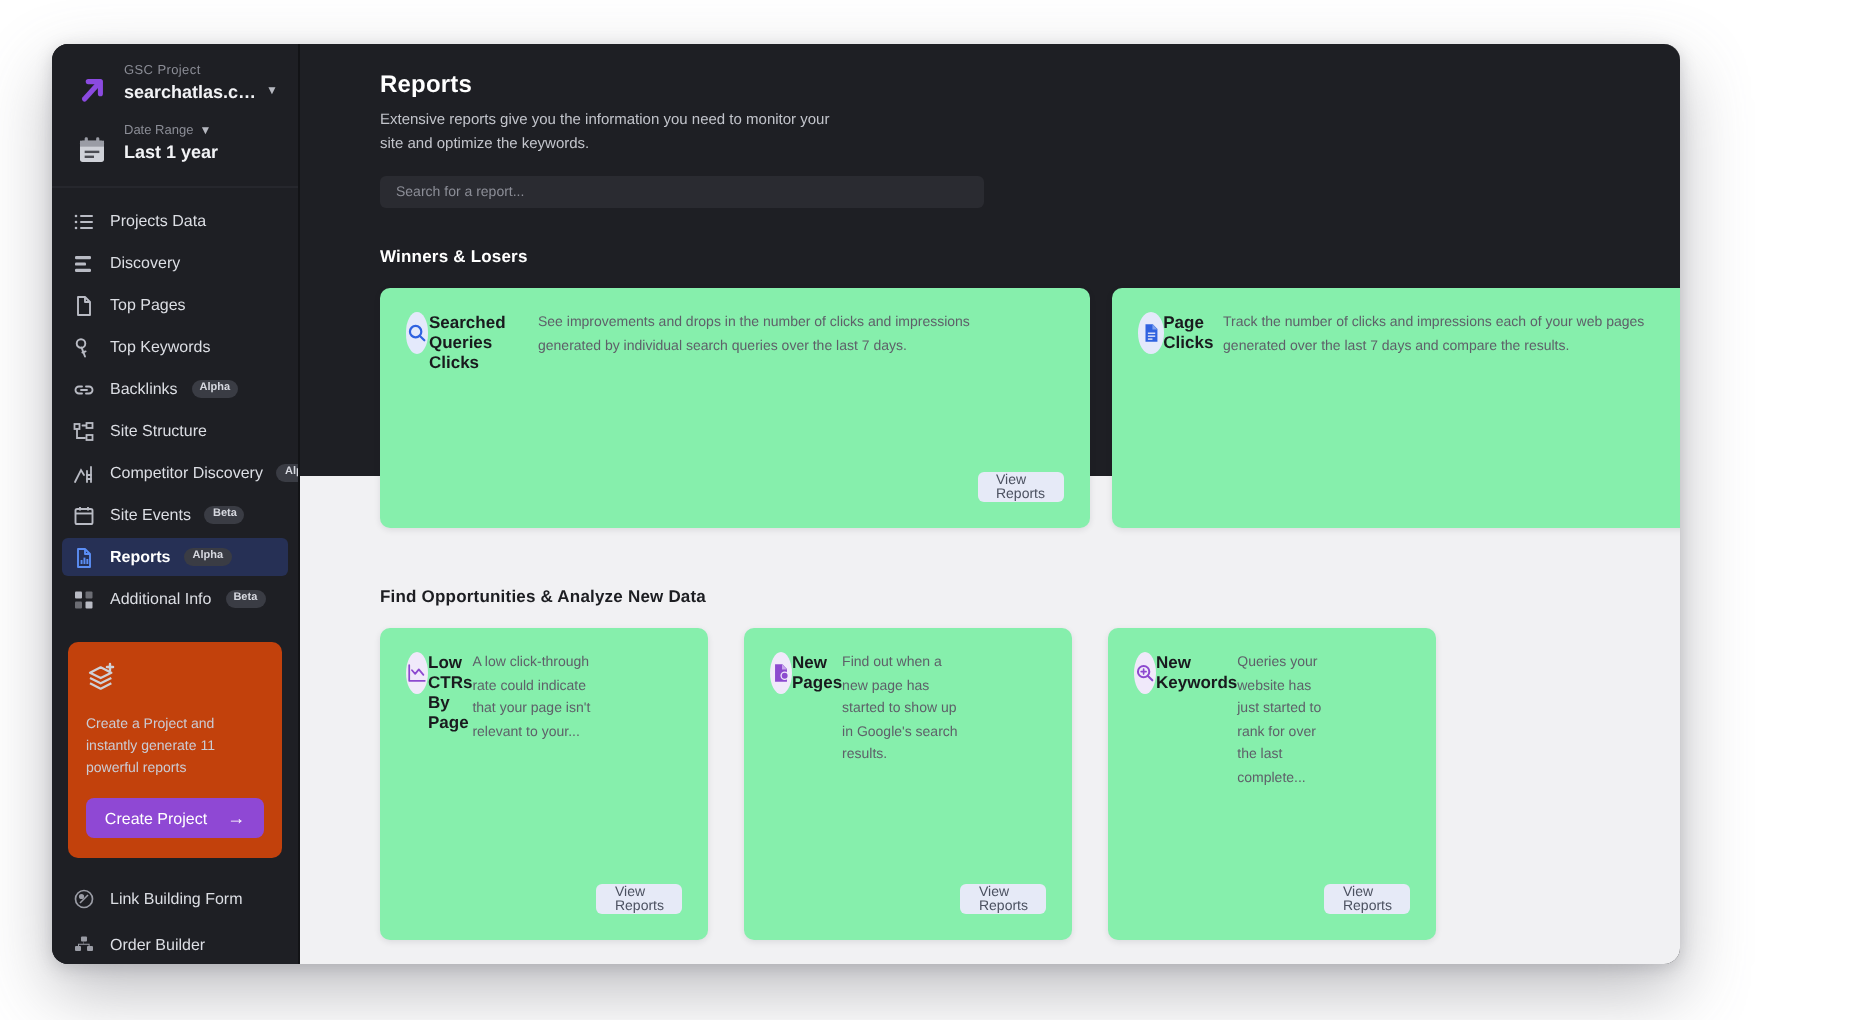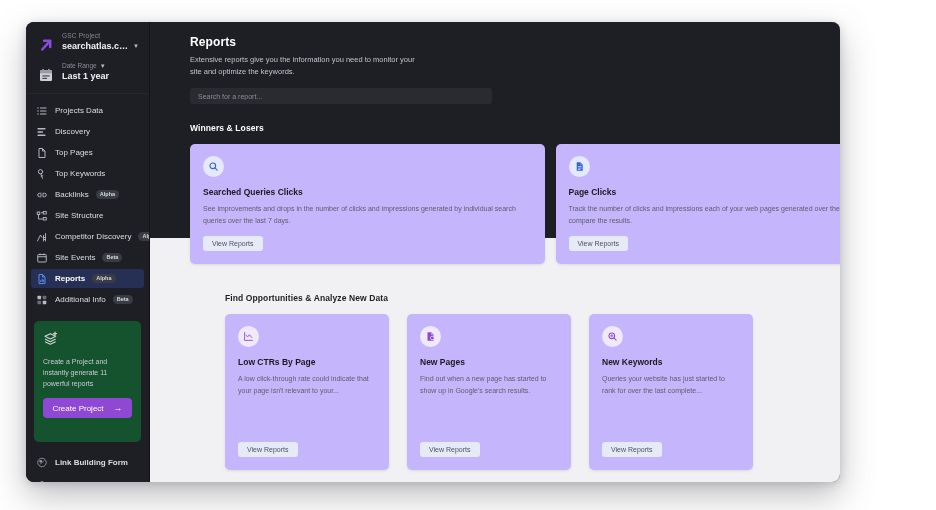--- a/index.html
+++ b/index.html
@@ -120,23 +120,23 @@
     background: #3a3c44;
     border-radius: 6px;
     padding: 1.5px 4px 1.5px 4px;
     line-height: 1;
     white-space: nowrap;
   }
 
   
   #promo {
     margin: 12px 8px 6px 8px;
-    background: #14532d;
+    background: #c2410c;
     border-radius: 5px;
-    padding: 9px 9px 24px 9px;
+    padding: 9px 9px 10px 9px;
   }
   #promo .stack-ico { color: #cfd1d8; margin-bottom: 6px; display:block; }
   #promo .ptext {
     font-size: 7px;
     line-height: 11px;
     color: #cbccd4;
     margin-bottom: 9px;
   }
   #promo .pbtn {
     height: 20px;
@@ -144,21 +144,21 @@
     background: #8f48d4;
     display: flex;
     align-items: center;
     justify-content: center;
     gap: 10px;
     cursor: pointer;
   }
   #promo .pbtn span.t { font-size: 8px; color: #fff; font-weight: normal; }
   #promo .pbtn span.a { font-size: 9px; color: #fff; }
 
-  #footnav { padding-top: 4px; font-weight: bold; }
+  #footnav { padding-top: 4px; }
   #footnav .nav-item { height: 21px; }
   #footnav .nico { color: #9a9ca5; }
 
   
   #main {
     position: absolute;
     left: 124px; top: 0;
     width: 760px;
     height: 100%;
     background: #f1f1f3;
@@ -207,26 +207,26 @@
     font-size: 8.5px;
     font-weight: bold;
     color: #ffffff;
     letter-spacing: .1px;
   }
   .section-title.dark { color: #1d1e22; }
 
   .grid { display: flex; margin-left: 40px; }
 
   .card {
-    background: #c4b5fd;
+    background: #86efac;
     border-radius: 5px;
     box-shadow: 0 1px 3px rgba(30,30,40,0.10);
     padding: 12px 13px 13px 13px;
     display: flex;
-    flex-direction: column;
+    flex-direction: row;
     cursor: pointer;
   }
   .card .cico {
     width: 21px; height: 21px;
     border-radius: 50%;
     display: flex; align-items: center; justify-content: center;
     margin-bottom: 10px;
   }
   .cico.blue { background: #e4e9fb; color: #2f62e0; }
   .cico.purple { background: #f0e9fa; color: #8c49cf; }
@@ -253,21 +253,21 @@
     color: #4b5160;
     cursor: pointer;
   }
 
   
   #row1 { margin-top: 11px; }
   #row1 .card { width: 356px; height: 120px; }
   #row1 .card + .card { margin-left: 11px; }
 
   
-  #sec2 { margin-top: 29px; padding-left: 35px; }
+  #sec2 { margin-top: 29px; }
   #row2 { margin-top: 11px; }
   #row2 .card { width: 164px; height: 156px; }
   #row2 .card + .card { margin-left: 18px; }
   #row2 .card .cdesc { min-height: 24px; }
 
   
   #chat {
     position: absolute;
     right: 12px;
     bottom: 6px;

